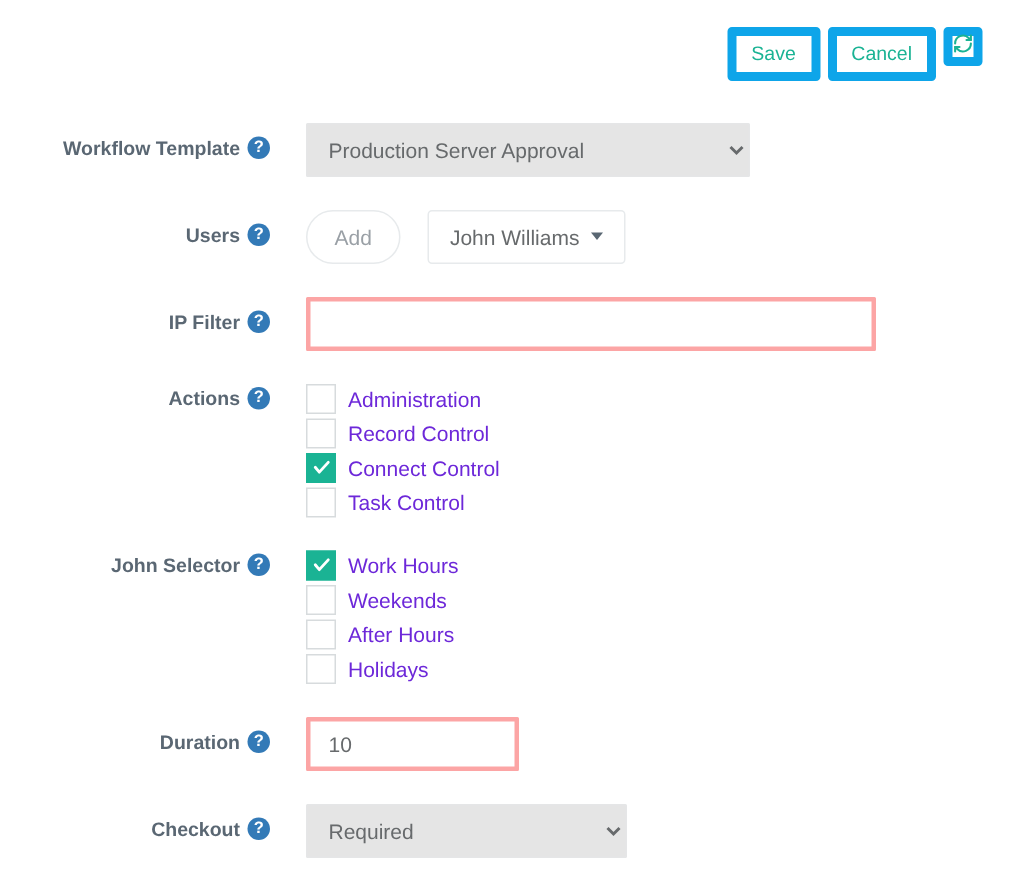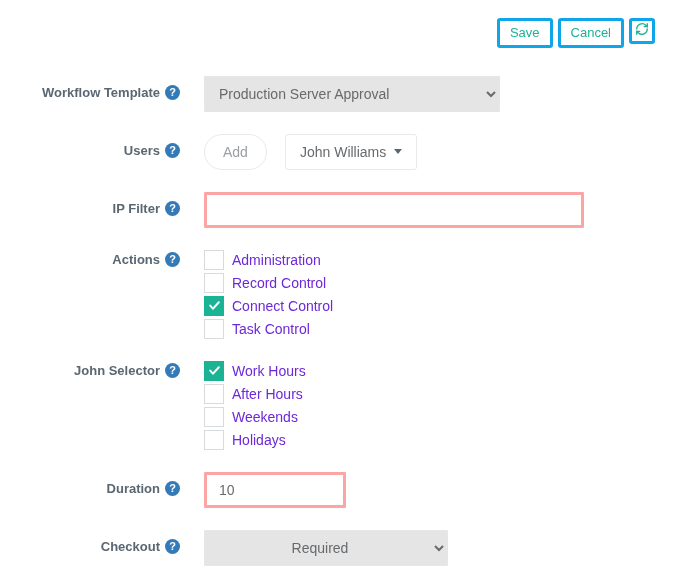--- a/index.html
+++ b/index.html
@@ -12,21 +12,21 @@
     background: #fff;
     width: 673px;
   }
   .top-actions {
     display: flex;
     justify-content: flex-end;
     gap: 5px;
     margin-bottom: 28px;
   }
   .btn-outline {
-    border: 3px solid #0ea5e9;
+    border: 6px solid #0ea5e9;
     color: #1ab394;
     background: #fff;
     border-radius: 3px;
     padding: 4px 10px;
     font-size: 13px;
     cursor: pointer;
     display: inline-flex;
     align-items: center;
     justify-content: center;
     line-height: 1.2;
@@ -75,21 +75,21 @@
     width: 296px;
     height: 36px;
     border: 1px solid #e5e6e7;
     background: #e5e5e5;
     color: #676a6c;
     font-size: 14px;
     padding: 0 10px;
     border-radius: 1px;
     appearance: auto;
   }
-  select.sel.med { width: 244px; text-align: center; }
+  select.sel.med { width: 214px; }
   input.inp {
     width: 142px;
     height: 36px;
     border: 3px solid #fca5a5;
     padding: 0 12px;
     font-size: 14px;
     color: #676a6c;
     border-radius: 1px;
     background: #fff;
   }
@@ -245,25 +245,25 @@
       <div class="check-item">
         <span class="chk checked">
             <svg width="13" height="13" viewBox="0 0 24 24" fill="none" stroke="#fff" stroke-width="3.5" stroke-linecap="round" stroke-linejoin="round">
               <polyline points="4 12 9 18 20 6"></polyline>
             </svg>
           </span>
         <span>Work Hours</span>
       </div>
       <div class="check-item">
         <span class="chk"></span>
+        <span>Weekends</span>
+      </div>
+      <div class="check-item">
+        <span class="chk"></span>
         <span>After Hours</span>
-      </div>
-      <div class="check-item">
-        <span class="chk"></span>
-        <span>Weekends</span>
       </div>
       <div class="check-item">
         <span class="chk"></span>
         <span>Holidays</span>
       </div>
     </div>
   </div>
 </div>
 
 <div class="form-row">

